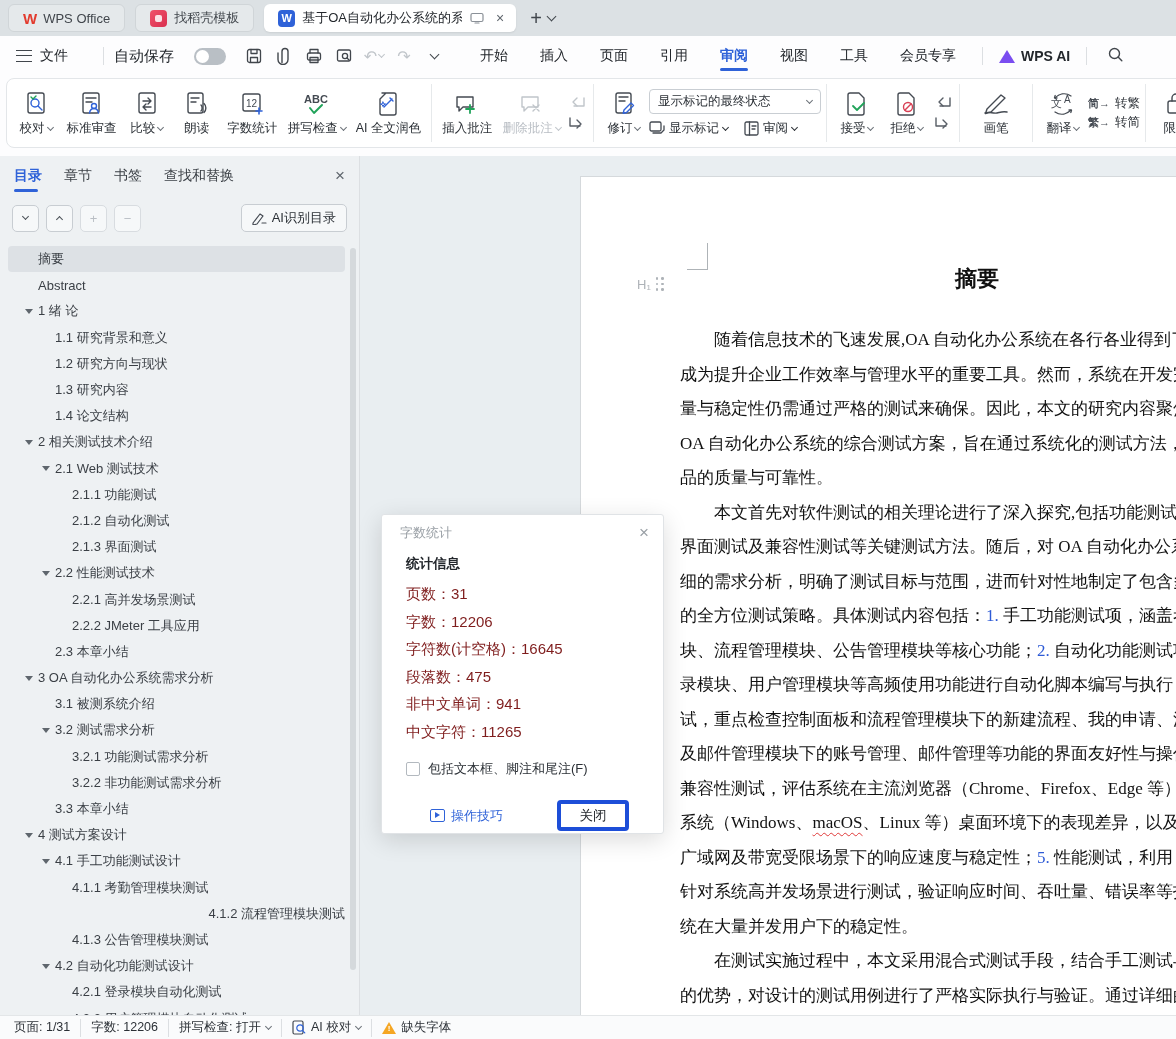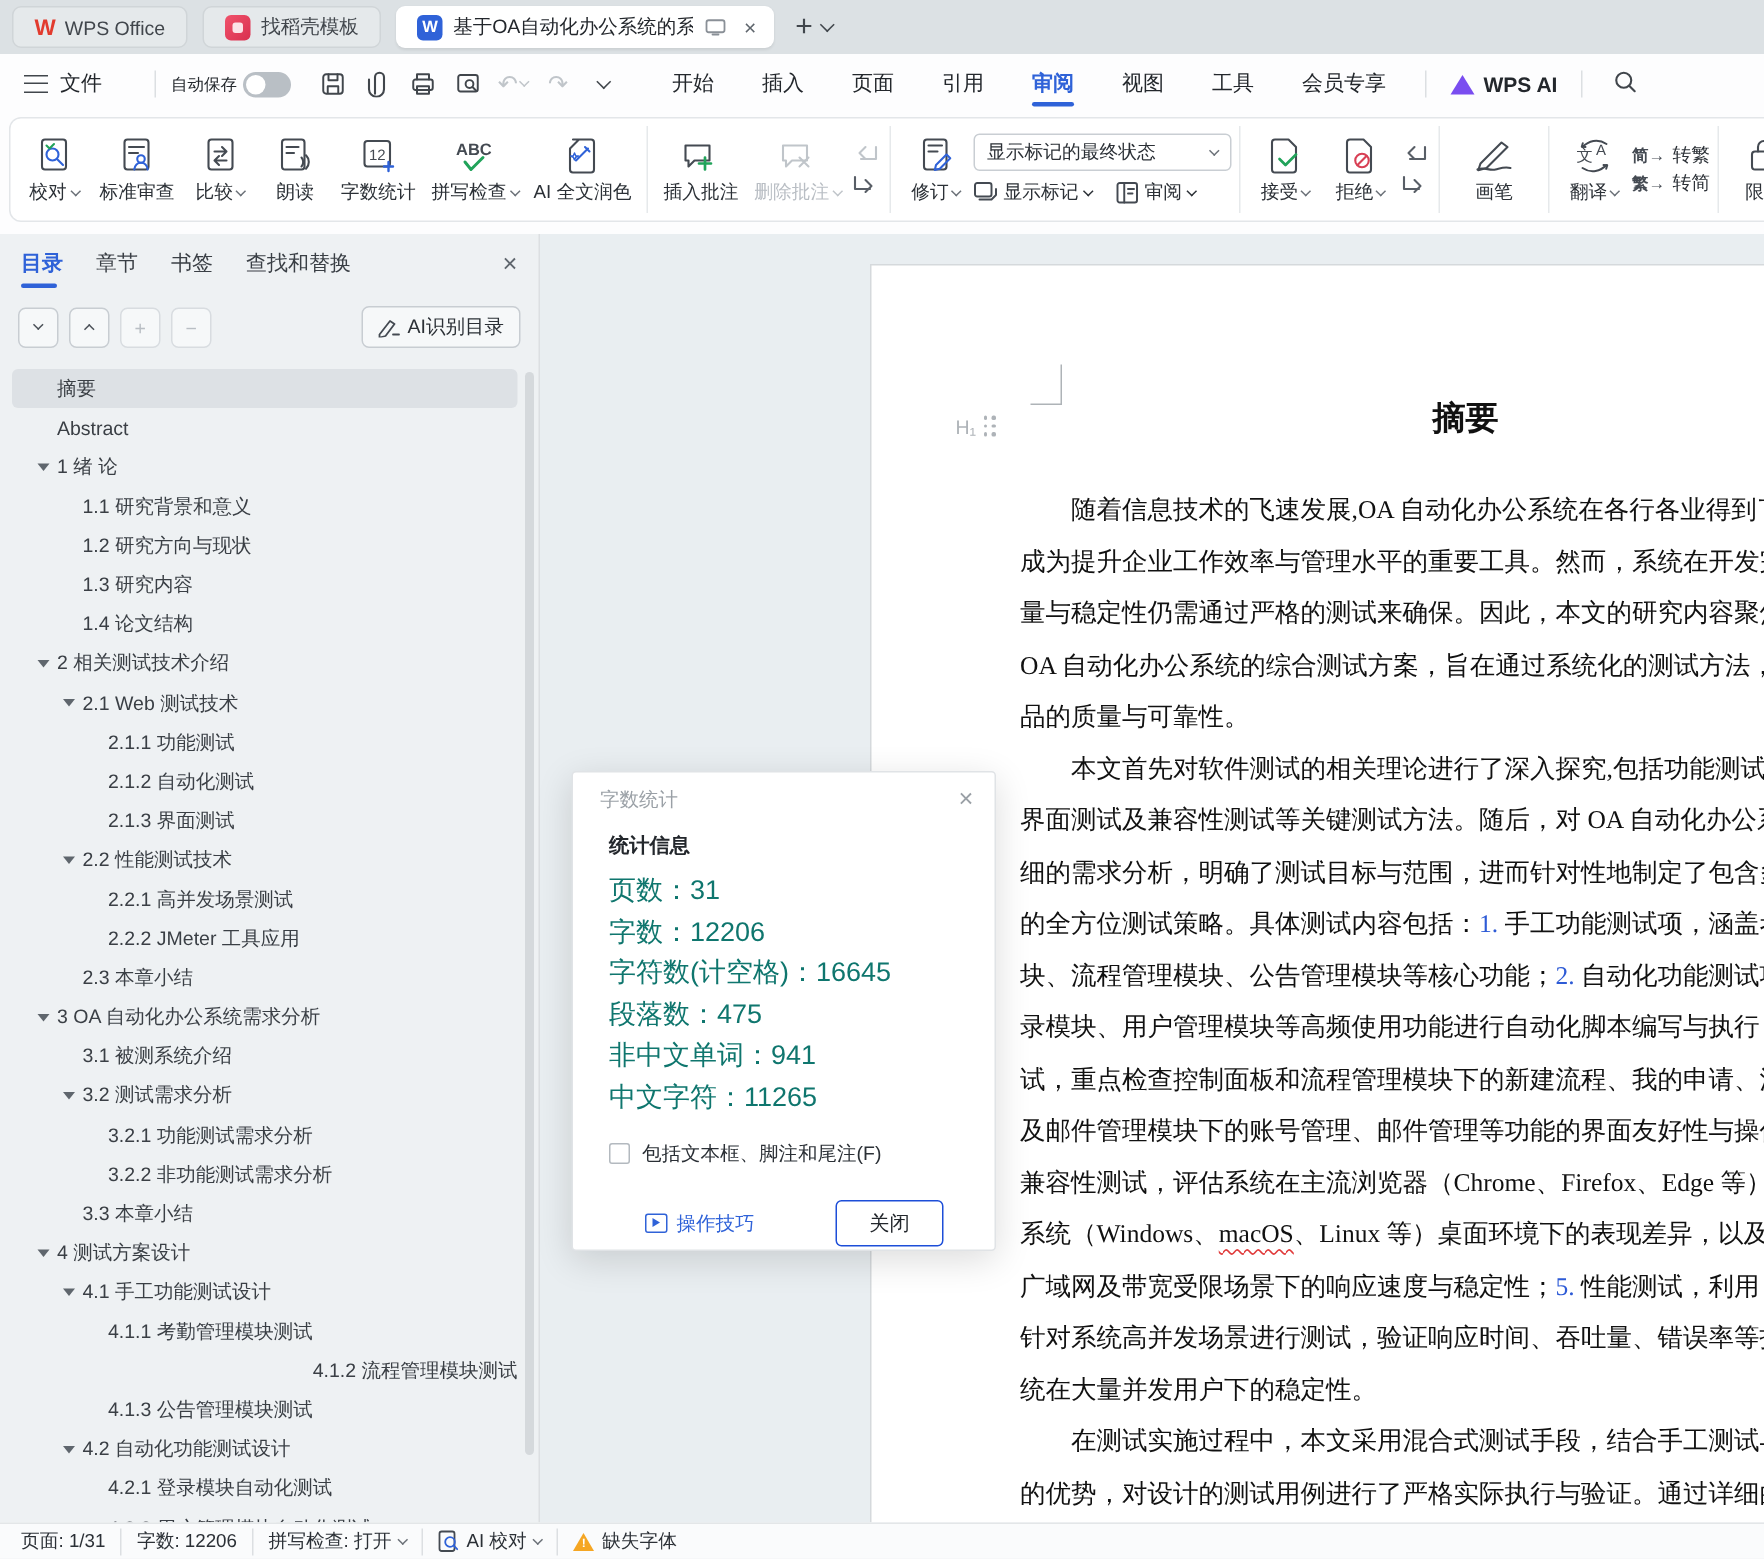--- a/index.html
+++ b/index.html
@@ -20,21 +20,21 @@
   .tabbar .plus { font-size:20px; color:#41464c; margin:0 6px 0 4px; font-weight:300; }
   .chev { display:inline-block; width:7px; height:7px; border-right:1.5px solid currentColor; border-bottom:1.5px solid currentColor; transform:rotate(45deg); margin-top:-3px; }
   .chev.s { width:5px; height:5px; border-width:1.2px; }
 
   
   .menubar { position:absolute; top:36px; left:0; width:1176px; height:40px; background:#fdfdfe; display:flex; align-items:center; padding:0 10px; }
   .hamb { width:16px; height:12px; border-top:1.6px solid #41464c; border-bottom:1.6px solid #41464c; position:relative; margin:0 8px 0 6px; }
   .hamb::after { content:""; position:absolute; top:3.6px; left:0; right:0; border-top:1.6px solid #41464c; }
   .mb-file { font-size:14px; color:#23272c; margin-right:25px; }
   .vdiv { width:1px; height:18px; background:#dcdfe2; margin:0 10px; }
-  .autosave { font-size:11px; color:#23272c; margin-right:4px; }
+  .autosave { font-size:15px; color:#23272c; margin-right:20px; }
   .toggle { width:32px; height:17px; border-radius:9px; background:#b9bfc5; position:relative; margin-right:14px; }
   .toggle::after { content:""; position:absolute; left:2px; top:2px; width:13px; height:13px; border-radius:50%; background:#fff; }
   .mico { width:28px; height:26px; display:flex; align-items:center; justify-content:center; color:#41464c; margin-right:2px; }
   .mico svg { display:block; }
   .mico.dis { color:#c0c5ca; }
   .mtabs { display:flex; align-items:center; margin-left:14px; }
   .mtab { font-size:14px; color:#23272c; padding:0 16px; height:40px; line-height:38px; position:relative; }
   .mtab.active { color:#2f62d8; font-weight:bold; }
   .mtab.active::after { content:""; position:absolute; left:16px; right:16px; bottom:5px; height:3px; border-radius:2px; background:#2f62d8; }
   .wpsai { display:flex; align-items:center; gap:6px; font-size:14px; font-weight:bold; color:#23272c; padding:0 6px; }
@@ -90,28 +90,28 @@
   .seg-blue { color:#2e5bd6; }
   .seg-sq { text-decoration:underline; text-decoration-style:wavy; text-decoration-color:#e03a3a; text-decoration-thickness:1px; text-underline-offset:4px; }
 
   
   .dialog { position:absolute; left:381px; top:514px; width:283px; height:320px; background:#fff; border:1px solid #e0e3e6; border-radius:3px; box-shadow:0 6px 24px rgba(0,0,0,.14); z-index:30; }
   .dlg-head { height:36px; display:flex; align-items:center; justify-content:space-between; padding:0 14px 0 18px; }
   .dlg-title { color:#9aa0a6; font-size:13px; }
   .dlg-close { color:#9aa0a6; font-size:17px; }
   .dlg-body { padding:4px 18px 0 24px; }
   .dlg-sec { font-weight:bold; font-size:13.5px; color:#23272c; margin-bottom:7px; }
-  .stat-row { font-size:18px; color:#0f766e; line-height:27.5px; }
+  .stat-row { font-size:15px; color:#7f1d1d; line-height:27.5px; }
   .cb-row { display:flex; align-items:center; gap:8px; margin-top:15px; font-size:13px; color:#2b3036; }
   .cb { width:14px; height:14px; border:1px solid #b3b9bf; border-radius:2px; background:#fff; flex:none; }
   .dlg-foot { display:flex; align-items:center; justify-content:space-between; padding:22px 16px 0 24px; }
   .tips { display:flex; align-items:center; gap:6px; color:#2f62d8; font-size:13px; }
   .tips-ic { width:15px; height:13px; border:1.4px solid #2f62d8; border-radius:2px; position:relative; }
   .tips-ic::after { content:""; position:absolute; left:4px; top:2.2px; width:0; height:0; border-left:5px solid #2f62d8; border-top:3px solid transparent; border-bottom:3px solid transparent; }
-  .btn-close { width:72px; height:31px; border:1px solid #1d4ed8; border-radius:4px; background:#fff; font-size:13.5px; color:#23272c; display:flex; align-items:center; justify-content:center; }
+  .btn-close { width:72px; height:31px; border:4px solid #1d4ed8; border-radius:4px; background:#fff; font-size:13.5px; color:#23272c; display:flex; align-items:center; justify-content:center; }
 
   
   .statusbar { position:absolute; left:0; bottom:0; width:1176px; height:24px; background:#fafbfc; border-top:1px solid #e3e6e8; display:flex; align-items:center; padding:0 14px; font-size:12.5px; color:#2b3036; z-index:40; }
   .sb-item { display:flex; align-items:center; gap:5px; }
   .warn { width:0; height:0; border-left:7px solid transparent; border-right:7px solid transparent; border-bottom:12px solid #f5a623; position:relative; }
   .warn::after { content:"!"; position:absolute; left:-1.5px; top:2px; color:#fff; font-size:8px; font-weight:bold; }
 
   svg { stroke-linecap:round; stroke-linejoin:round; }
 </style>
 </head>

